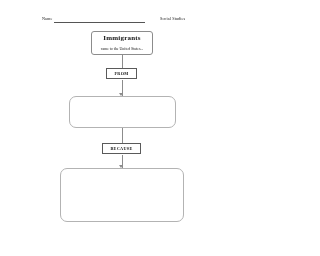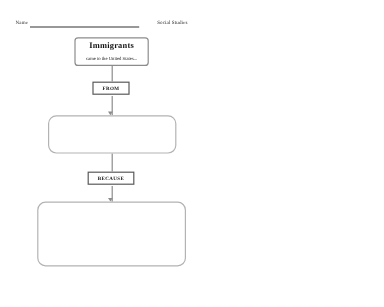--- a/index.html
+++ b/index.html
@@ -10,20 +10,21 @@
   }
   body {
     font-family: "Liberation Serif", serif;
   }
   #page {
     position: relative;
     width: 180px;
     height: 256px;
     background: #ffffff;
     overflow: hidden;
+    margin-left: 29px;
   }
 
   
   #header {
     position: absolute;
     left: 0;
     top: 16px;
     width: 180px;
     height: 12px;
   }

